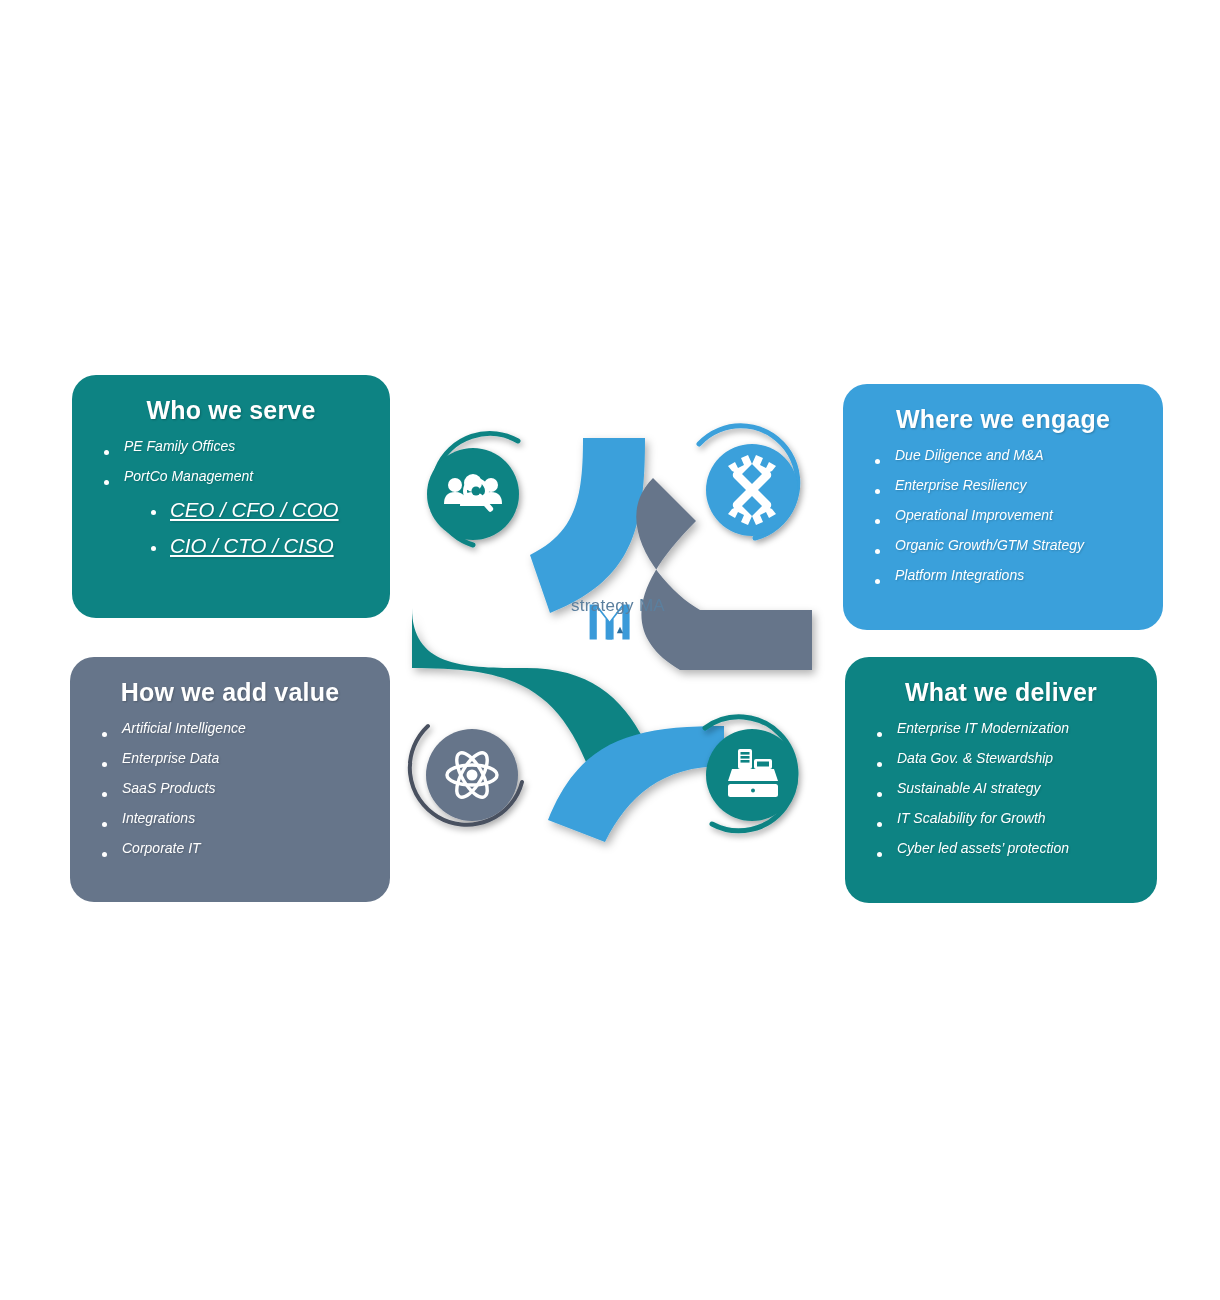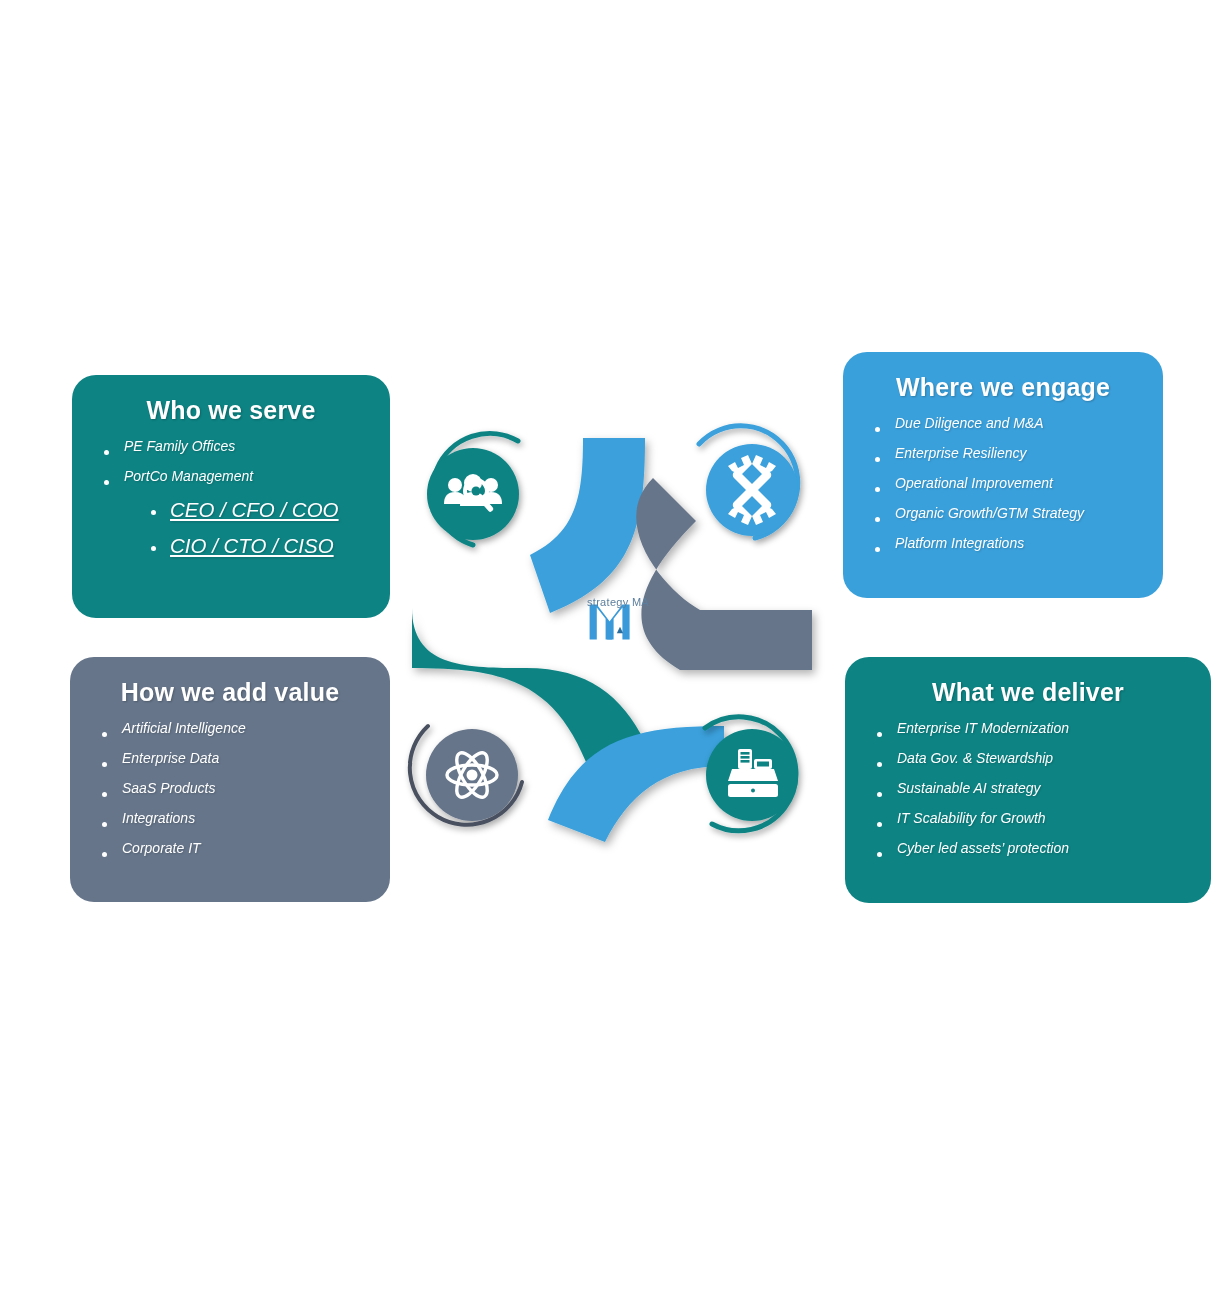--- a/index.html
+++ b/index.html
@@ -88,44 +88,44 @@
     position: absolute;
     left: 5px;
     top: 11px;
     width: 5px;
     height: 5px;
     border-radius: 50%;
     background: #ffffff;
   }
 
   #panel-who   { left: 72px;  top: 375px; width: 318px; height: 243px; }
-  #panel-where { left: 843px; top: 352px; width: 320px; height: 246px; }
+  #panel-where { left: 843px; top: 384px; width: 320px; height: 246px; }
   #panel-how   { left: 70px;  top: 657px; width: 320px; height: 245px; }
-  #panel-what  { left: 845px; top: 657px; width: 366px; height: 246px; }
+  #panel-what  { left: 845px; top: 657px; width: 312px; height: 246px; }
 
   
   #center-graphic {
     position: absolute;
     left: 400px;
     top: 420px;
     width: 430px;
     height: 440px;
   }
   #center-graphic svg { display: block; }
 
   .logo-wrap {
     position: absolute;
     left: 168px;
     top: 178px;
     width: 100px;
     text-align: center;
     pointer-events: none;
   }
   .logo-word {
-    font-size: 11px;
+    font-size: 17px;
     color: #5b7f9e;
     letter-spacing: 0.3px;
     margin-top: -2px;
   }
 </style>
 </head>
 <body>
 
 <div class="stage">
 

